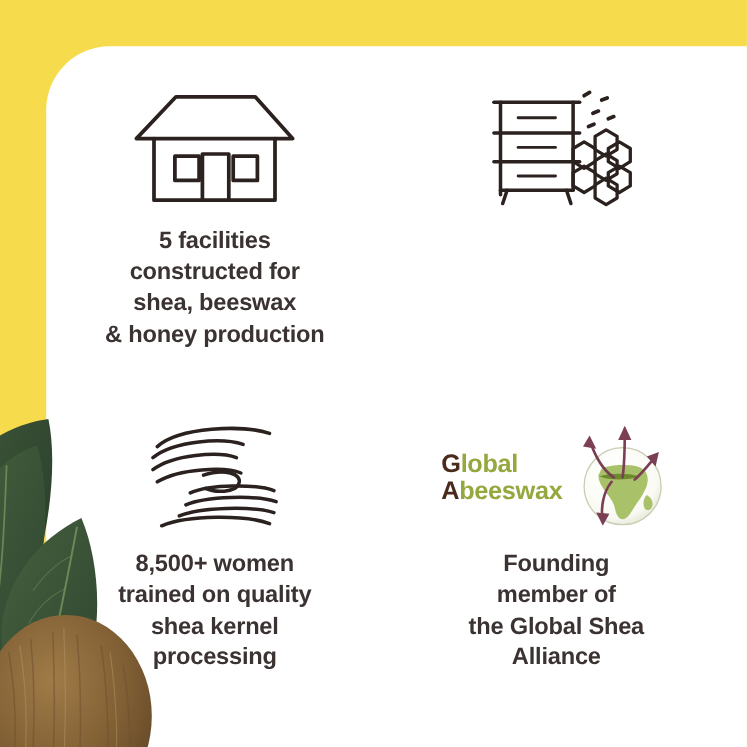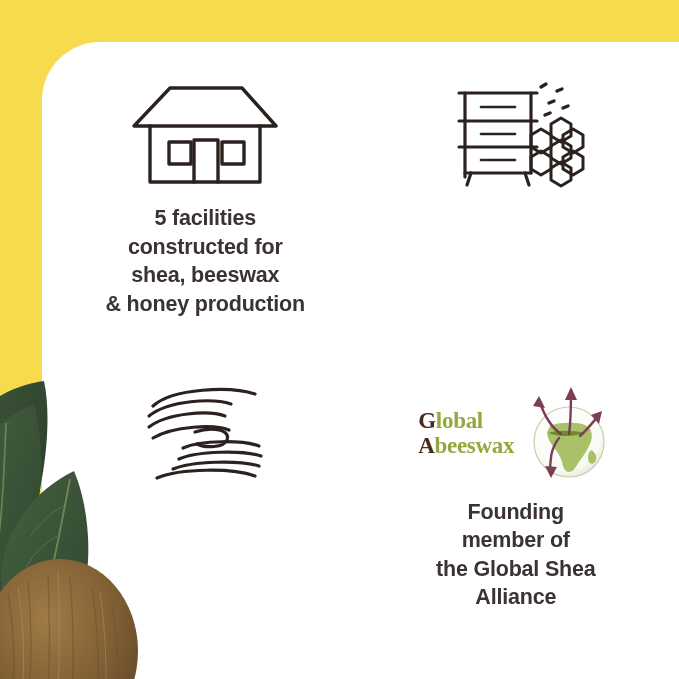--- a/index.html
+++ b/index.html
@@ -26,21 +26,21 @@
     top: 42px;
     right: 0;
     bottom: 0;
     background: #FFFFFF;
     border-top-left-radius: 58px;
   }
 
   
   .grid {
     position: absolute;
-    left: 42px;
+    left: 32px;
     top: 42px;
     width: 637px;
     height: 637px;
     display: grid;
     grid-template-columns: 1fr 1fr;
     grid-template-rows: 1fr 1fr;
     box-sizing: border-box;
     padding: 30px 8px 16px 8px;
   }
 
@@ -75,21 +75,20 @@
   .cell-4 .icon-wrap { height: 120px; }
 
   
   .row2 .icon-wrap { margin-top: 6px; }
 
   
   .gsa-logo {
     display: flex;
     align-items: center;
     gap: 2px;
-    font-family: Liberation Serif, serif;
   }
   .gsa-text {
     display: flex;
     flex-direction: column;
     line-height: 1.07;
     font-size: 23px;
     font-weight: 700;
     letter-spacing: -0.3px;
   }
   .gsa-text .cap { color: #4A2A1C; }
@@ -185,20 +184,24 @@
             <path d="M10 45 C28 31, 70 28, 86 34"></path>
             <path d="M14 56 C34 44, 76 42, 90 48"></path>
             <path d="M56 50 C74 44, 92 48, 88 58 C85 66, 66 66, 58 62"></path>
             <path d="M44 66 C62 58, 104 58, 120 64"></path>
             <path d="M40 77 C58 69, 104 68, 122 74"></path>
             <path d="M34 87 C54 79, 100 78, 120 84"></path>
             <path d="M18 96 C42 86, 94 86, 116 94"></path>
           </g>
         </svg>
       </div>
+      <div class="caption">8,500+ women
+trained on quality
+shea kernel
+processing</div>
     </div>
 
     <div class="cell cell-4 row2">
       <div class="icon-wrap">
         <div class="gsa-logo">
           <div class="gsa-text">
             <div><span class="cap">G</span><span class="rest">lobal</span></div>
             <div><span class="cap">A</span><span class="rest">beeswax</span></div>
           </div>
           <svg class="gsa-globe" width="96" height="100" viewBox="0 0 96 100">

